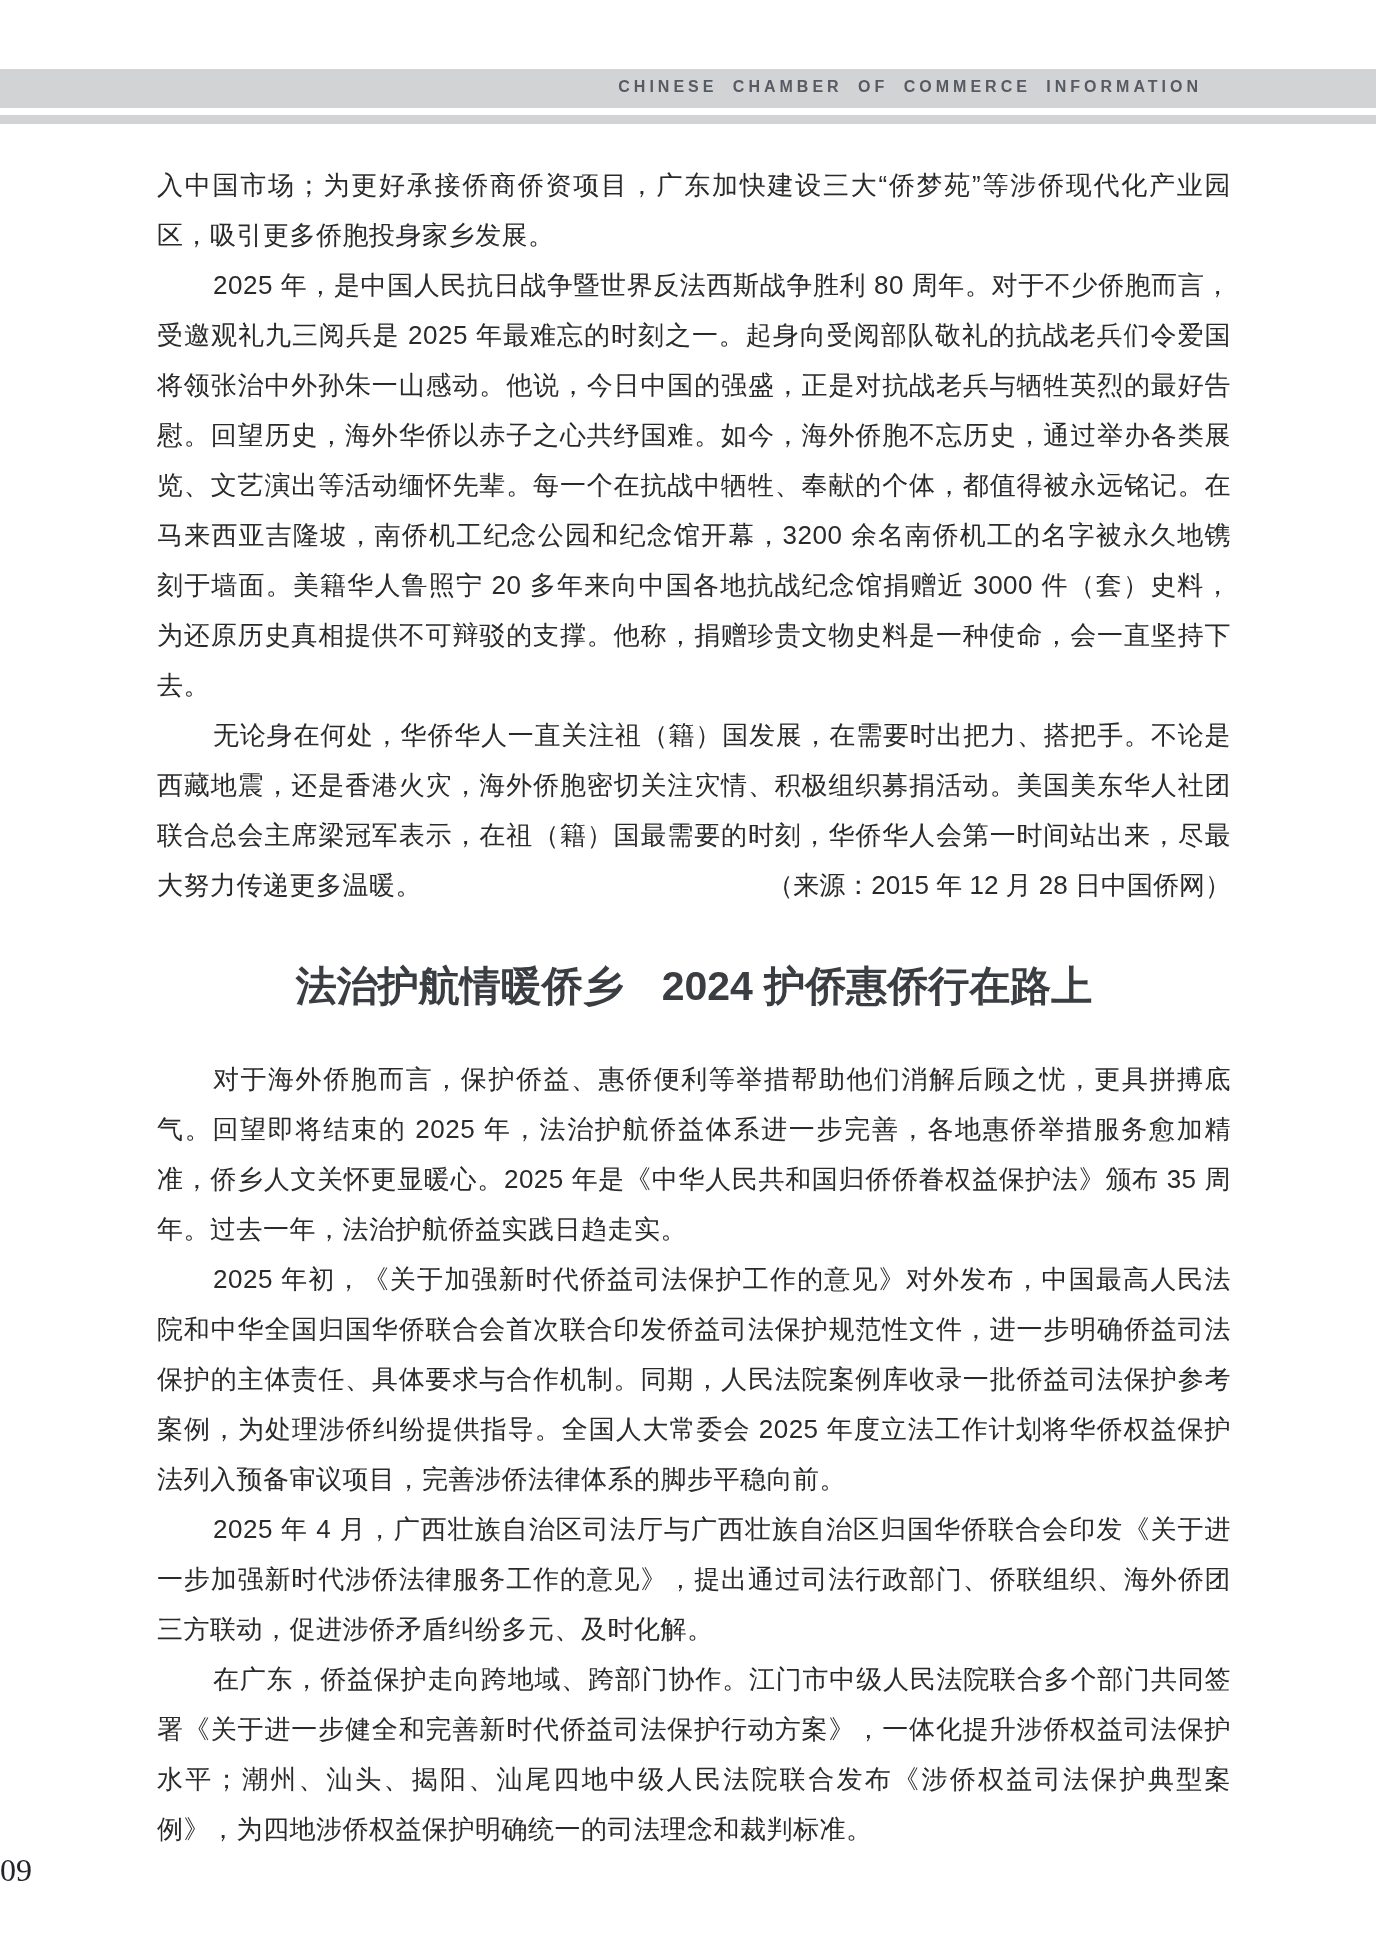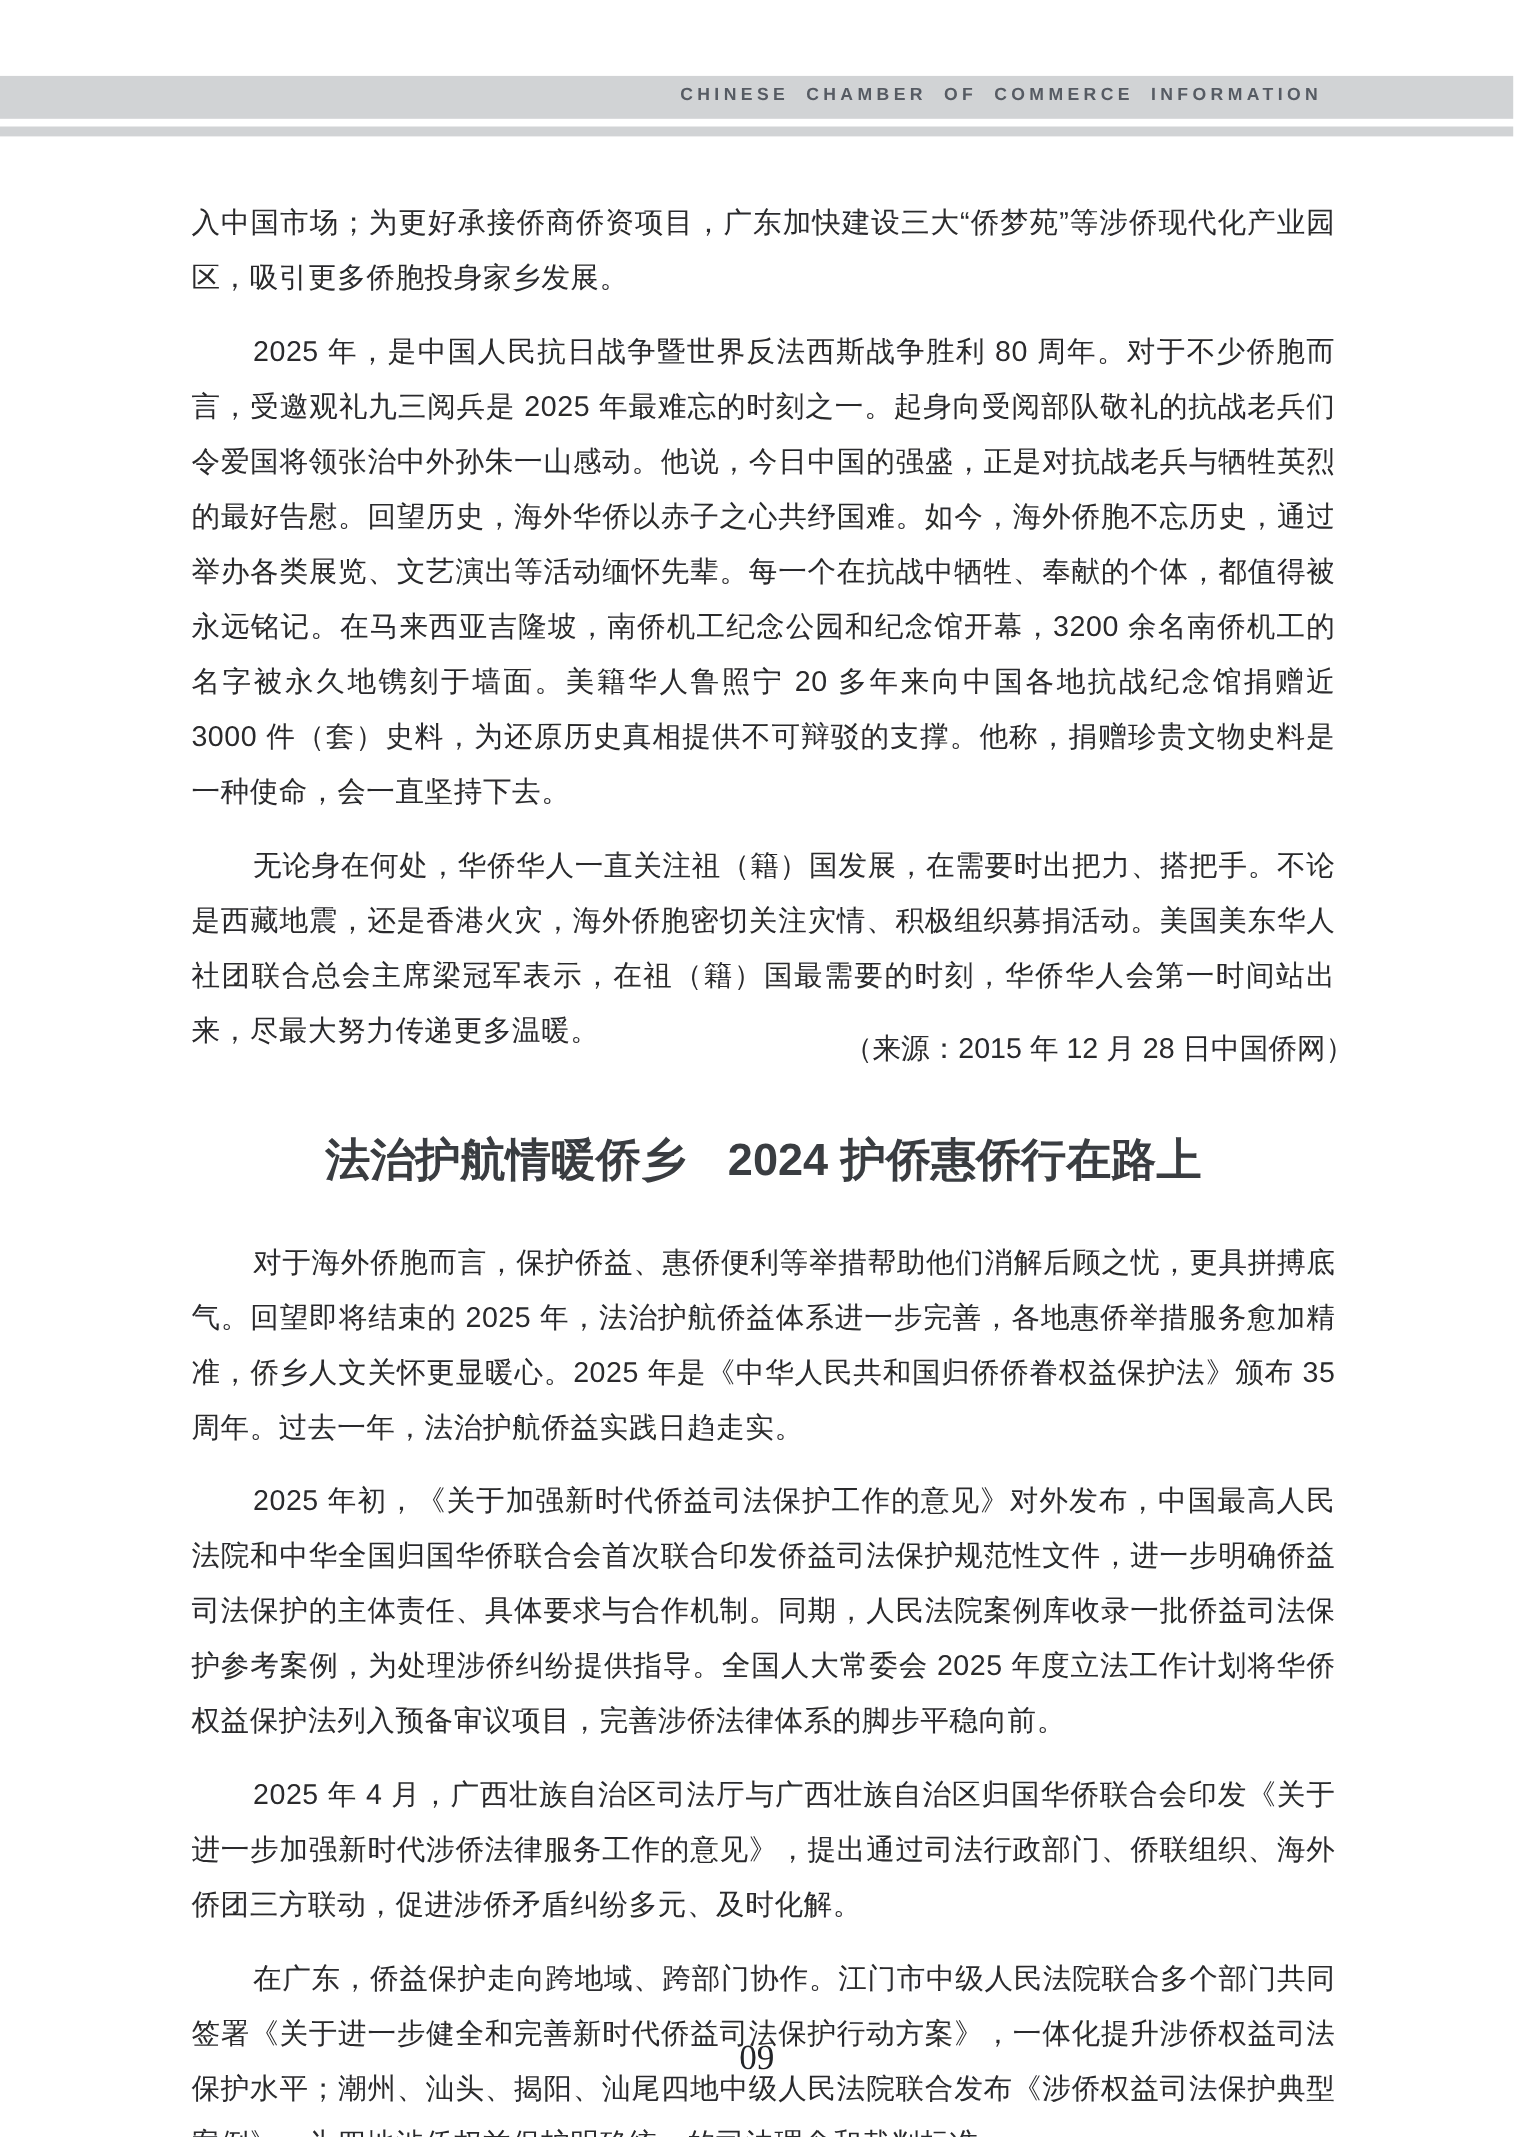--- a/index.html
+++ b/index.html
@@ -26,41 +26,40 @@
   .banner-strip{
     position:absolute;left:0;top:115px;
     width:100%;height:9px;
     background:#d1d3d5;
   }
   .content{
     position:absolute;left:157px;top:160px;
     width:1074px;
   }
   p.body-par{
-    margin:17px;
+    margin:0;
     font-size:26px;
     line-height:50px;
     text-align:justify;
     letter-spacing:0.5px;
   }
   p.indent{text-indent:56px;}
   .source-line{
     margin-top:-50px;           
     font-size:26px;line-height:50px;
     text-align:right;
   }
   .article-title{
     margin:48px 0 40px 0;
     display:flex;justify-content:center;align-items:baseline;gap:38px;
     font-size:41px;line-height:56px;font-weight:bold;
     color:#3a3d41;
   }
   .page-number{
     position:absolute;left:0;top:1852px;width:100%;
-    text-align:center;
     font-family:"Liberation Serif","DejaVu Serif",serif;
     font-size:32px;color:#222428;
   }
 </style>
 </head>
 <body>
 
 <div class="page">
 
   <div class="banner">

